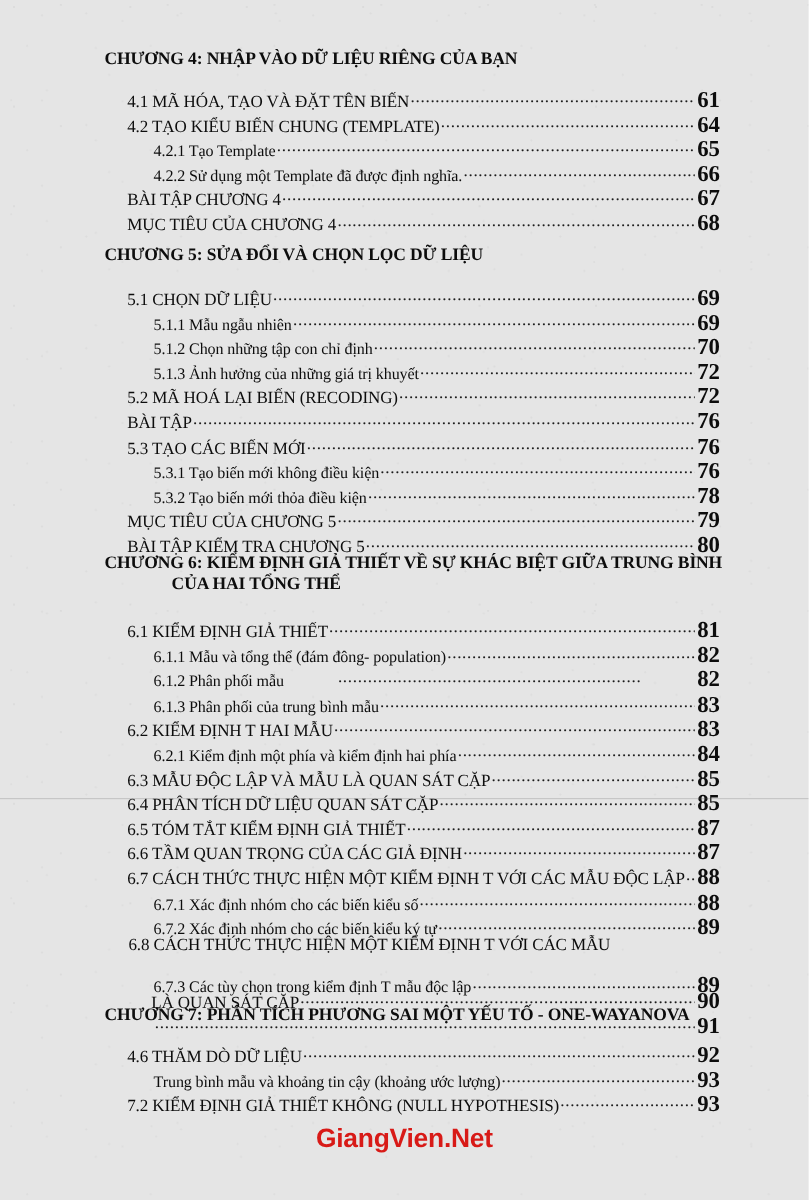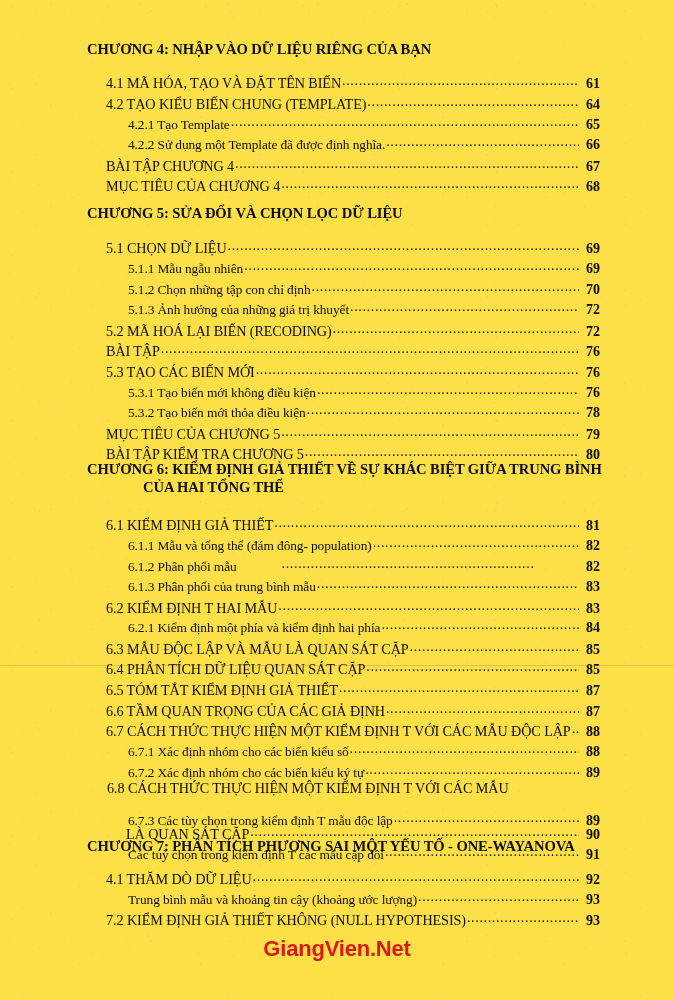--- a/index.html
+++ b/index.html
@@ -4,21 +4,21 @@
 <style>
   html, body {
     margin: 0;
     padding: 0;
     background: #ffffff;
   }
   #page {
     position: relative;
     width: 674px;
     height: 1000px;
-    background: #fde047;
+    background: #e5e5e5;
     overflow: hidden;
     font-family: "Liberation Serif", "DejaVu Serif", serif;
     color: #0d0d0d;
     -webkit-font-smoothing: antialiased;
   }
   
   #scan-noise {
     position: absolute;
     inset: 0;
     pointer-events: none;
@@ -93,21 +93,21 @@
     letter-spacing: 0.6px;
     color: #1a1a1a;
     white-space: nowrap;
     position: absolute;
     left: 0;
     bottom: 0.06em;
   }
   .toc-row .pageno {
     flex: 0 0 auto;
     font-weight: bold;
-    font-size: 14px;
+    font-size: 19px;
     text-align: right;
     min-width: 20px;
   }
 
   
   .toc-row.contline .leader::after { content: ""; }
 
   .l1 { }
   .l2 { font-size: 13.4px; }
 
@@ -291,27 +291,26 @@
         <span class="label">6.8 CÁCH THỨC THỰC HIỆN MỘT KIỂM ĐỊNH T VỚI CÁC MẪU</span>
         <span class="leader"></span>
         <span class="pageno"></span>
       </div>
       <div class="toc-row l1" style="position: absolute; left: 126px; top: 825px; width: 474px;">
         <span class="label">LÀ QUAN SÁT CẶP</span>
         <span class="leader"></span>
         <span class="pageno">90</span>
       </div>
       <div class="toc-row l2" style="position: absolute; left: 128px; top: 845.6px; width: 472px;">
-        <span class="label">Các tuỳ chọn  trong kiểm định T các mẫu cặp đôi</span>
         <span class="leader"></span>
         <span class="pageno">91</span>
       </div>
       <div class="chapter-heading" style="position: absolute; left: 87px; top: 838px;"><span>CHƯƠNG 7: PHÂN TÍCH PHƯƠNG SAI MỘT YẾU TỐ - ONE-WAYANOVA</span></div>
       <div class="toc-row l1" style="position: absolute; left: 106px; top: 870px; width: 494px;">
-        <span class="label">4.1 THĂM DÒ DỮ LIỆU</span>
+        <span class="label">4.6 THĂM DÒ DỮ LIỆU</span>
         <span class="leader"></span>
         <span class="pageno">92</span>
       </div>
       <div class="toc-row l2" style="position: absolute; left: 128px; top: 890.6px; width: 472px;">
         <span class="label">Trung bình mẫu và khoảng tin cậy (khoảng ước lượng)</span>
         <span class="leader"></span>
         <span class="pageno">93</span>
       </div>
       <div class="toc-row l1" style="position: absolute; left: 106px; top: 911.2px; width: 494px;">
         <span class="label">7.2 KIỂM ĐỊNH GIẢ THIẾT KHÔNG (NULL HYPOTHESIS)</span>

